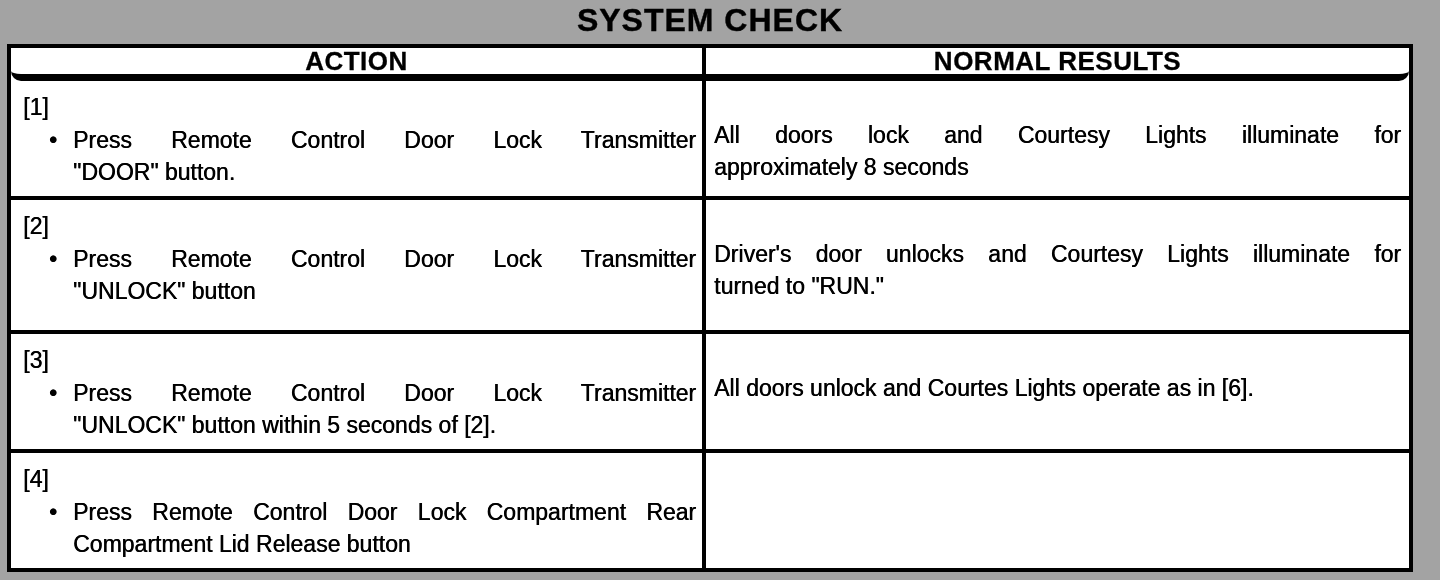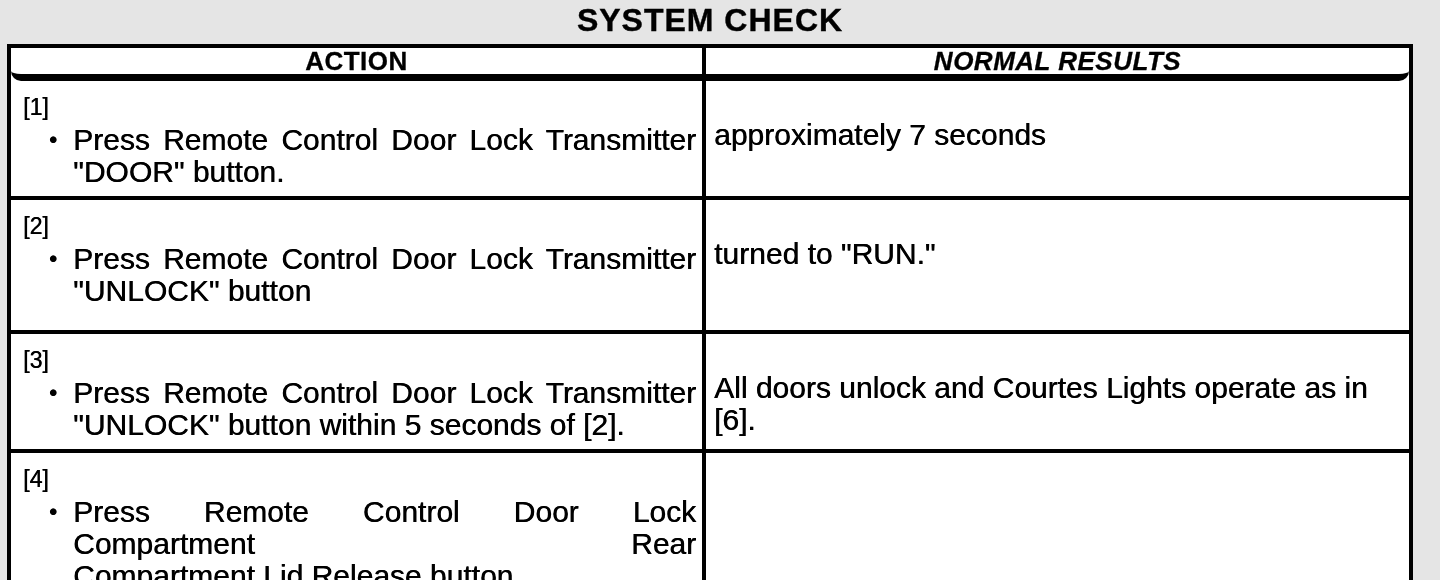--- a/index.html
+++ b/index.html
@@ -3,21 +3,21 @@
 <meta charset="utf-8">
 <style>
   * { margin: 0; padding: 0; box-sizing: border-box; }
   html, body {
     width: 1440px; height: 580px;
     background: #ffffff;
     font-family: "Liberation Sans", sans-serif;
     color: #000;
     overflow: hidden;
   }
-  .page { position: relative; width: 1440px; height: 580px; background: #e5e5e5; }
+  .page { position: relative; width: 1440px; height: 580px; background: #a3a3a3; }
 
   .title {
     position: absolute;
     top: 2px; left: 7px; width: 1406px;
     text-align: center;
     font-size: 32px;
     font-weight: bold;
     letter-spacing: 1px;
     -webkit-text-stroke: 0.4px #000;
   }
@@ -39,21 +39,21 @@
   .hcell {
     display: flex;
     align-items: center;
     justify-content: center;
     font-size: 26px;
     font-weight: bold;
     letter-spacing: 0.5px;
     -webkit-text-stroke: 0.3px #000;
   }
   .hcell.ha { width: 695px; border-right: 4px solid #000; }
-  .hcell.hr { flex: 1; font-style: italic; }
+  .hcell.hr { flex: 1; }
 
   .row { display: flex; border-bottom: 4px solid #000; }
   .row.r4 { border-bottom: none; }
   .row.r1 { min-height: 103px; }
   .row.r2 { min-height: 134px; }
   .row.r3 { min-height: 108px; }
   .row.r4 { min-height: 105px; }
 
   .acell {
     width: 695px;
@@ -73,21 +73,21 @@
   .bullet-item { display: flex; margin-left: 26px; margin-top: 3px; }
   .bullet {
     flex: none;
     width: 24px;
     font-size: 23px;
     line-height: 32px;
     text-shadow: 0.5px 0 currentColor;
   }
   .lines { flex: 1; }
   .line {
-    font-size: 30px;
+    font-size: 23px;
     line-height: 32px;
     text-shadow: 0.5px 0 currentColor;
   }
   .line.stretch {
     text-align: justify;
     text-align-last: justify;
   }
 </style>
 </head>
 <body>
@@ -108,36 +108,38 @@
         <div class="ref">[1]</div>
         <div class="bullet-item">
           <span class="bullet">•</span>
           <div class="lines">
             <div class="line stretch">Press Remote Control Door Lock Transmitter</div>
             <div class="line">"DOOR" button.</div>
           </div>
         </div>
       </div>
       <div class="rcell">
-        <div class="line">approximately 7 seconds</div>
+        <div class="line stretch">All doors lock and Courtesy Lights illuminate for</div>
+        <div class="line">approximately 8 seconds</div>
       </div>
     </div>
 
     <div class="row r2">
       <div class="acell">
         <div class="ref">[2]</div>
         <div class="bullet-item">
           <span class="bullet">•</span>
           <div class="lines">
             <div class="line stretch">Press Remote Control Door Lock Transmitter</div>
             <div class="line">"UNLOCK" button</div>
           </div>
         </div>
       </div>
       <div class="rcell">
+        <div class="line stretch">Driver's door unlocks and Courtesy Lights illuminate for</div>
         <div class="line">turned to "RUN."</div>
       </div>
     </div>
 
     <div class="row r3">
       <div class="acell">
         <div class="ref">[3]</div>
         <div class="bullet-item">
           <span class="bullet">•</span>
           <div class="lines">

